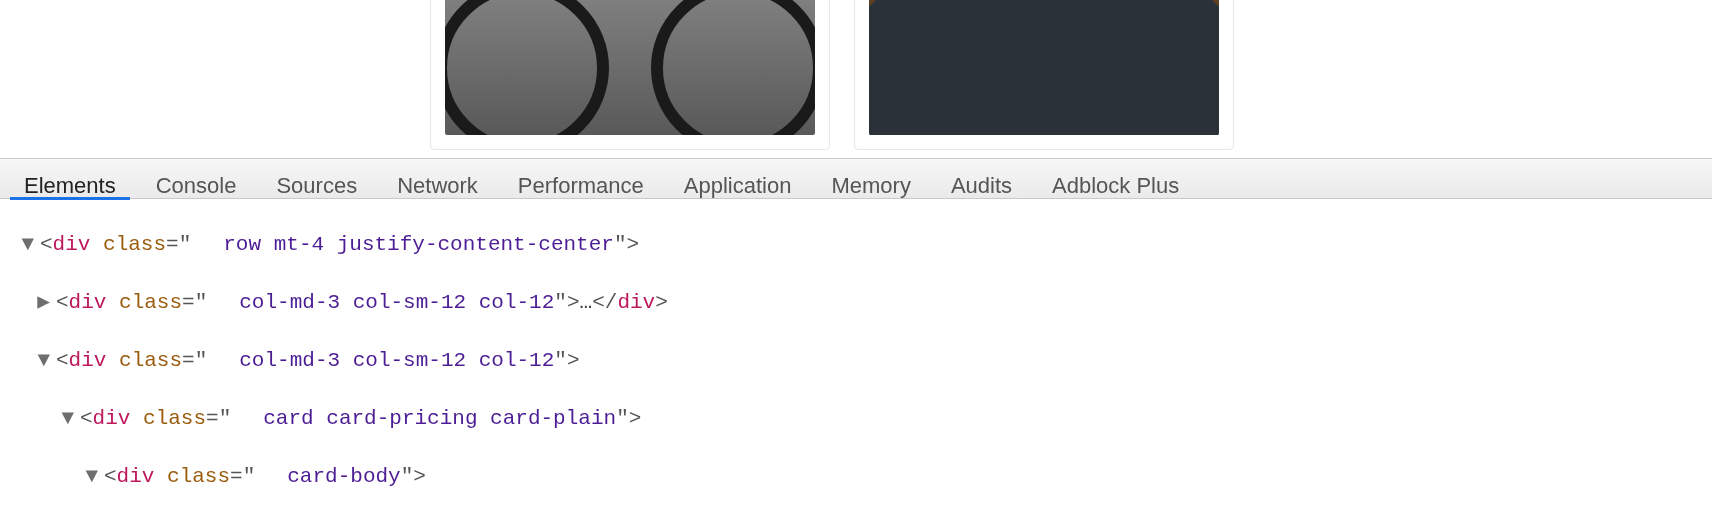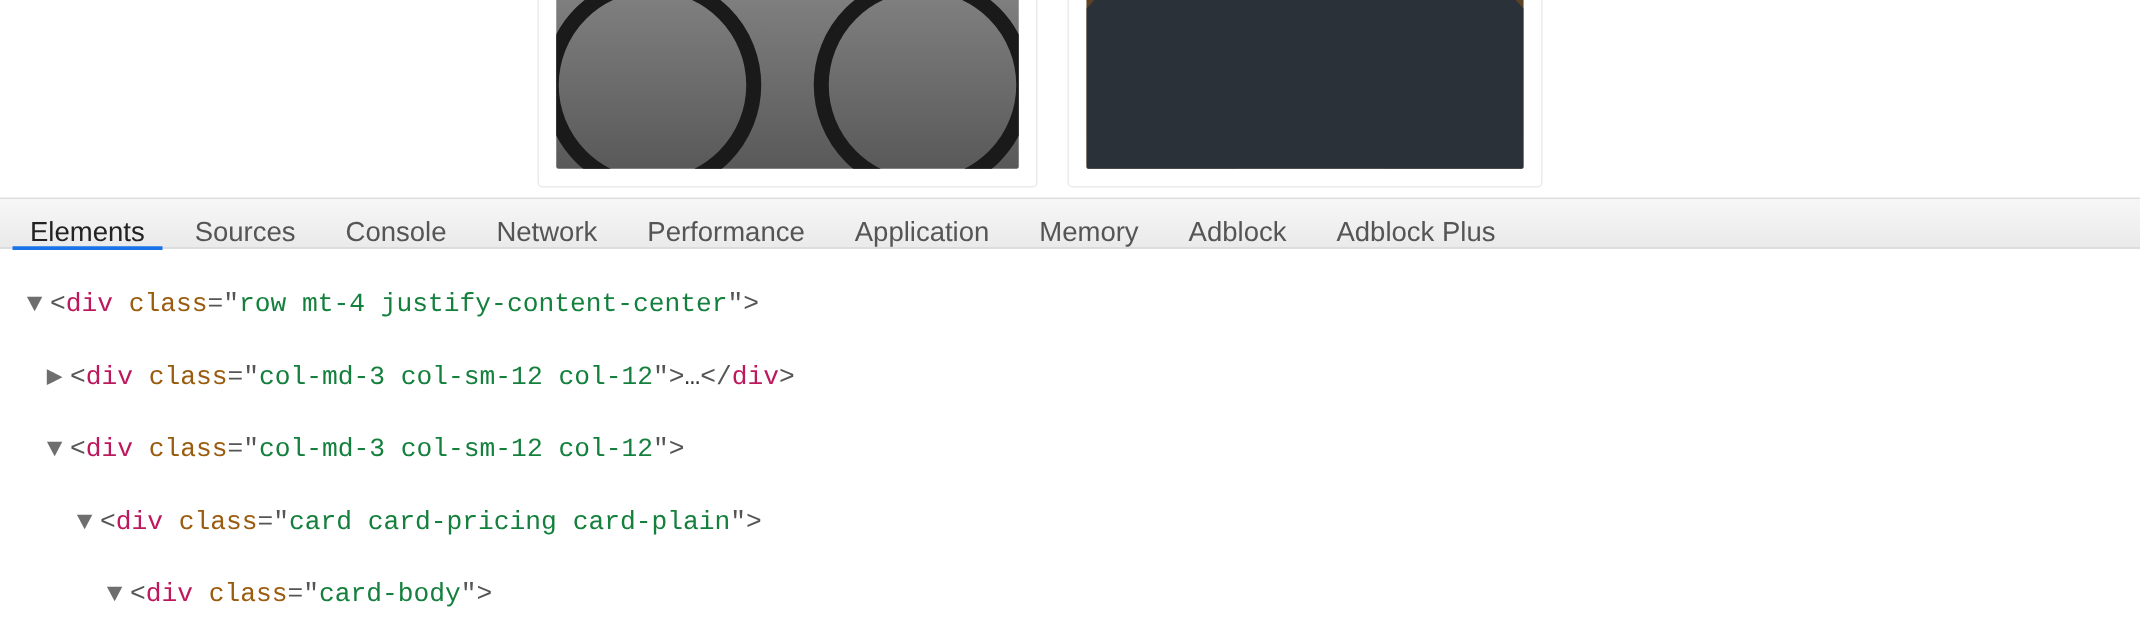--- a/index.html
+++ b/index.html
@@ -118,21 +118,21 @@
     color: #6e6e6e;
     padding-right: 6px;
     user-select: none;
     cursor: default;
   }
   .row.i1 .arrow{ width:56px;}
   .row.i2 .arrow{ width:80px;}
   .row.i3 .arrow{ width:104px;}
   .tag   { color: #be185d; }
   .attr  { color: #9a5c0e; }
-  .aval  { color: #15803d; }
+  .aval  { color: #4c1d95; margin-left: 32px; }
   .punct { color: #555; }
   .ellip { color: #333; }
 </style>
 </head>
 <body>
 
 <div class="page-area">
   <div class="card card-1">
     <div class="thumb bike"></div>
   </div>
@@ -141,39 +141,39 @@
   </div>
 </div>
 
 <div class="devtools">
 
   <div class="tabbar">
     <div class="tab active">
         <span>Elements</span>
       </div>
     <div class="tab">
-        <span>Sources</span>
+        <span>Console</span>
       </div>
     <div class="tab">
-        <span>Console</span>
+        <span>Sources</span>
       </div>
     <div class="tab">
         <span>Network</span>
       </div>
     <div class="tab">
         <span>Performance</span>
       </div>
     <div class="tab">
         <span>Application</span>
       </div>
     <div class="tab">
         <span>Memory</span>
       </div>
     <div class="tab">
-        <span>Adblock</span>
+        <span>Audits</span>
       </div>
     <div class="tab">
         <span>Adblock Plus</span>
       </div>
   </div>
 
   <div class="tree">
 <div class="row"><span class="arrow">▼</span><span class="punct">&lt;</span><span class="tag">div</span> <span class="attr">class</span><span class="punct">="</span><span class="aval">row mt-4 justify-content-center</span><span class="punct">"&gt;</span></div>
 <div class="row i1"><span class="arrow">▶</span><span class="punct">&lt;</span><span class="tag">div</span> <span class="attr">class</span><span class="punct">="</span><span class="aval">col-md-3 col-sm-12 col-12</span><span class="punct">"&gt;</span><span class="ellip">…</span><span class="punct">&lt;/</span><span class="tag">div</span><span class="punct">&gt;</span></div>
 <div class="row i1"><span class="arrow">▼</span><span class="punct">&lt;</span><span class="tag">div</span> <span class="attr">class</span><span class="punct">="</span><span class="aval">col-md-3 col-sm-12 col-12</span><span class="punct">"&gt;</span></div>

